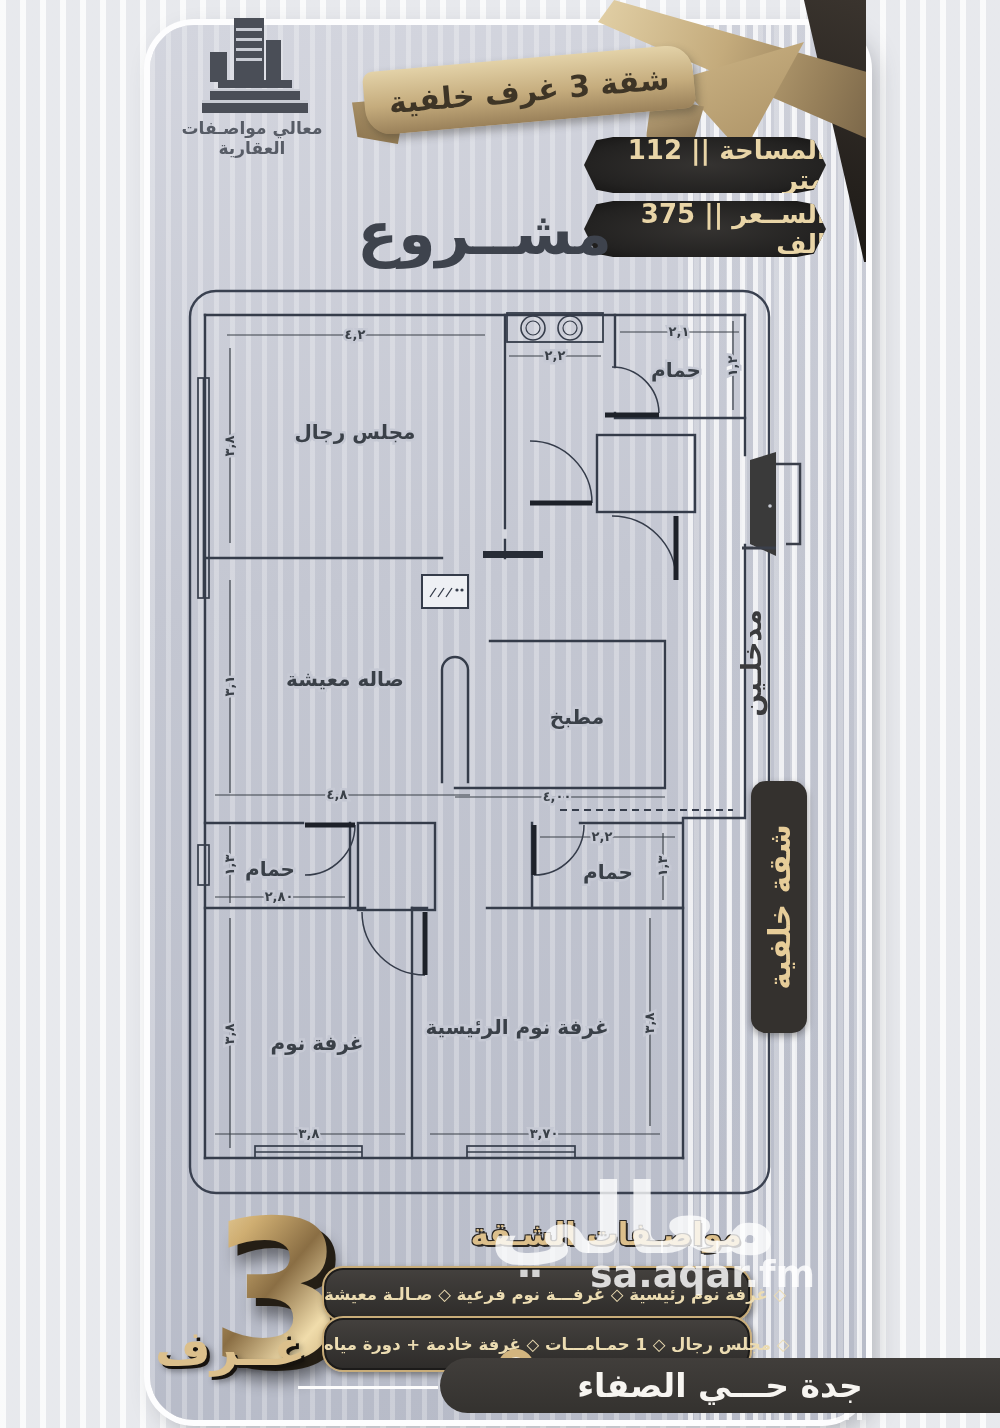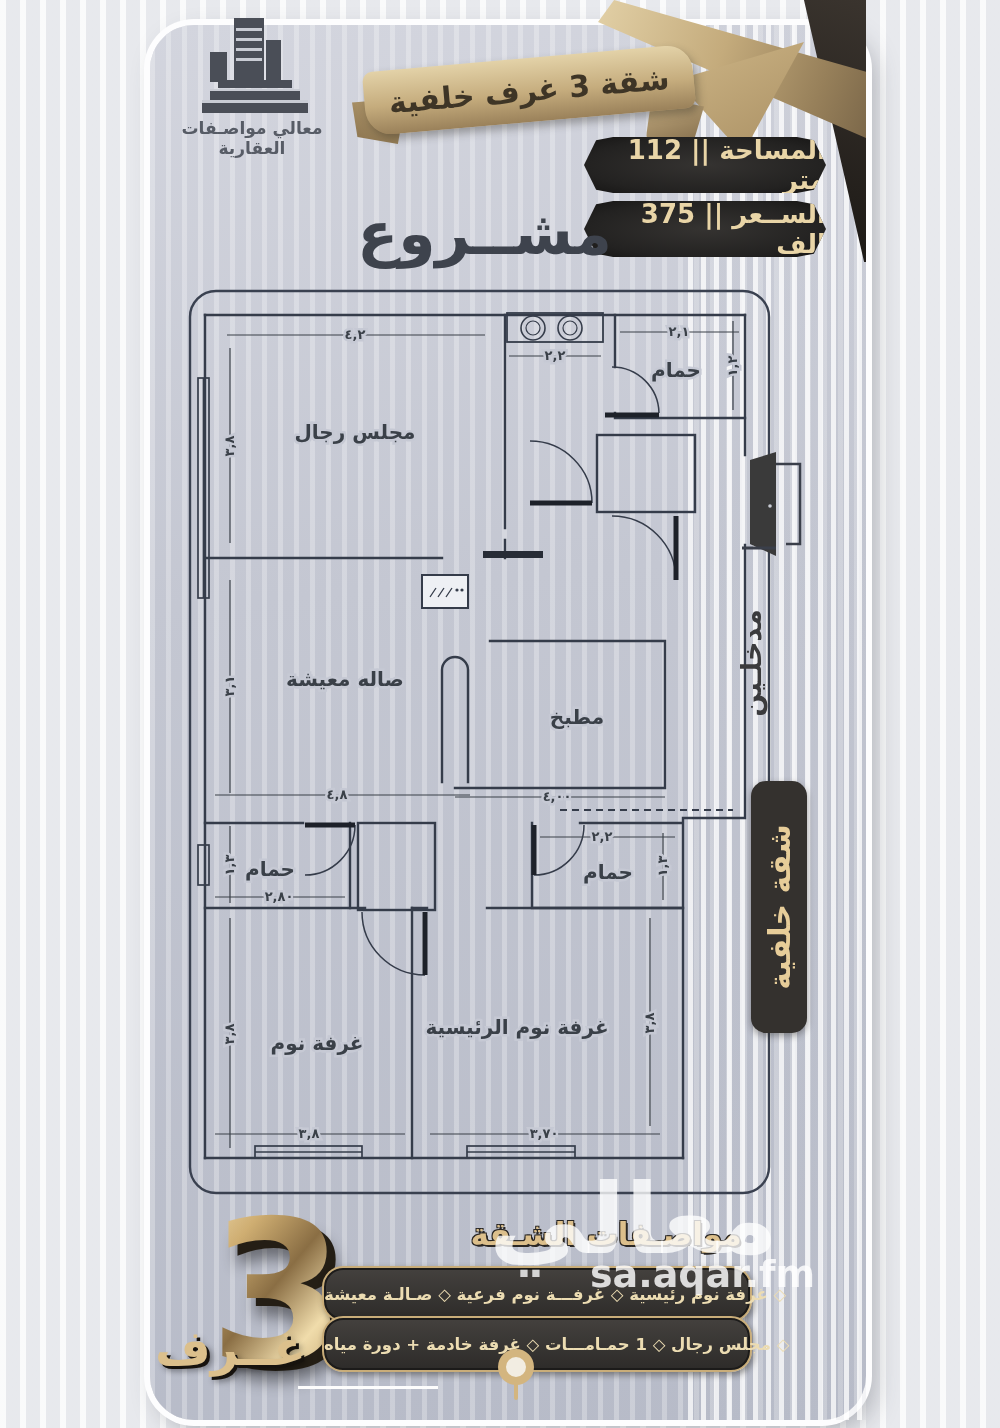--- a/index.html
+++ b/index.html
@@ -273,18 +273,21 @@
     <span>◇  غرفة نوم رئيسية    ◇  غرفـــة نوم فرعية    ◇  صـالـة معيشة</span>
   </div>
   <div class="abs spec-pill pill2" dir="rtl">
     <span>◇  مجلس رجال    ◇  1 حمـامـــات    ◇  غرفة خادمة + دورة مياه</span>
   </div>
 
   <svg class="abs pin" viewBox="0 0 42 58">
     <circle cx="21" cy="21" r="14" fill="#f2ede2" stroke="#d3b57f" stroke-width="8"></circle>
     <path d="M21,36 L21,52" stroke="#d3b57f" stroke-width="4" stroke-linecap="round"></path>
   </svg>
+  <div class="abs footer-bar" dir="rtl">
+    <span>جدة حـــي الصفاء</span>
+  </div>
   <div class="abs footer-line"></div>
 
   <div class="abs wm-name" dir="rtl">معالي</div>
   <div class="abs wm-domain">sa.aqar.fm</div>
 
 </div>
 
 </body></html>

